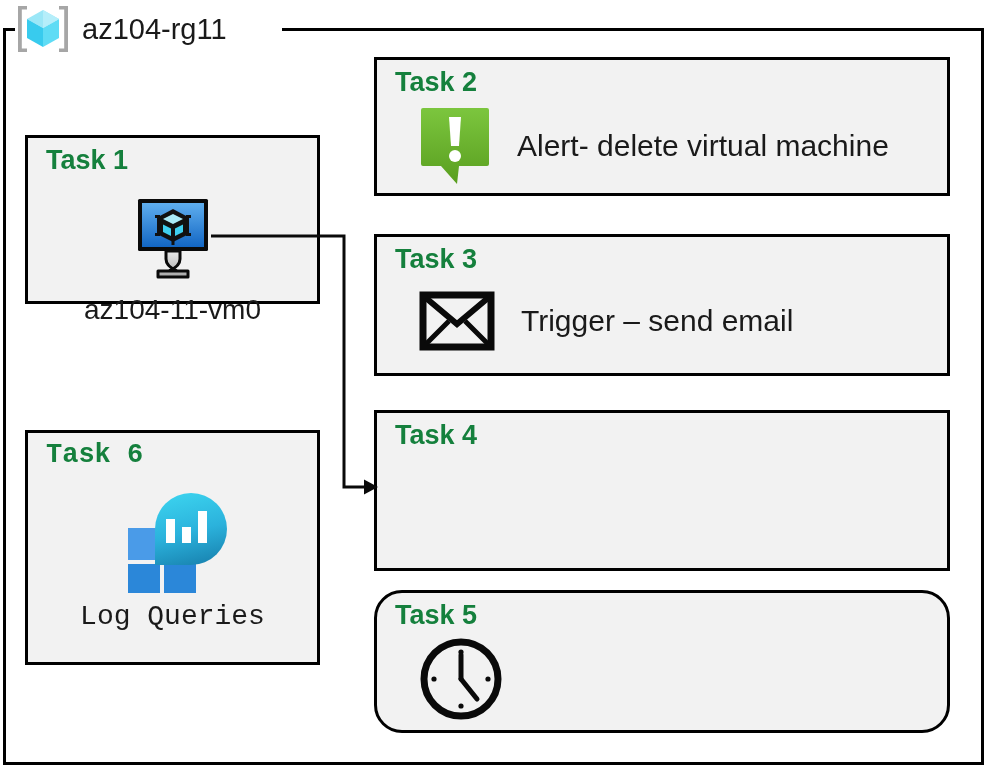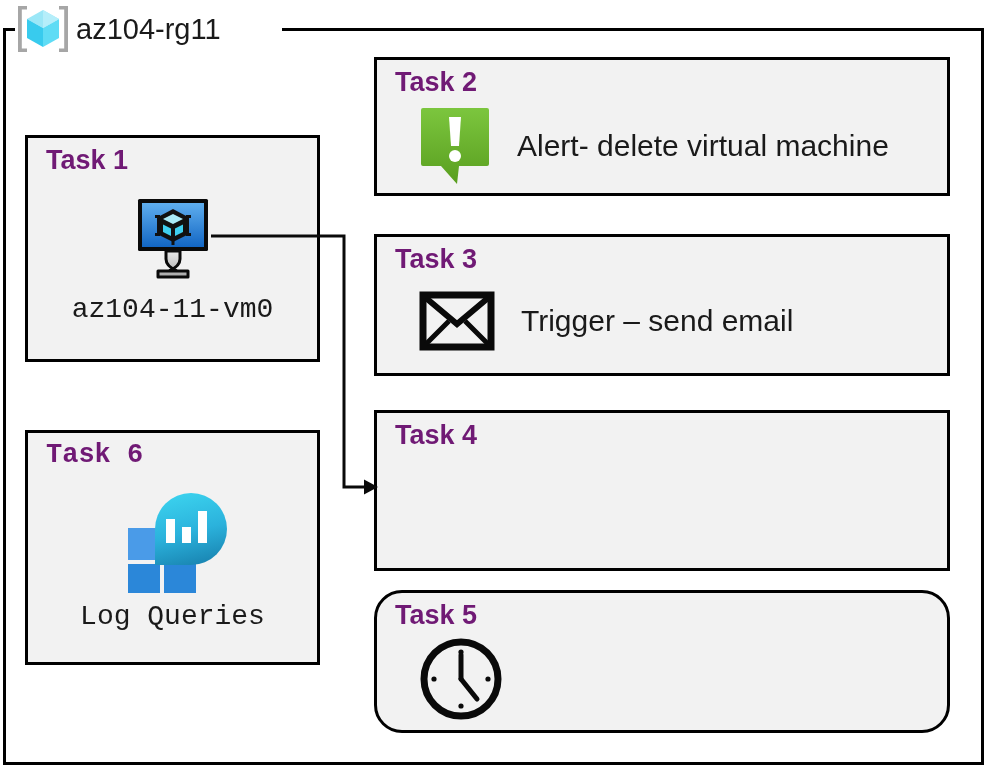--- a/index.html
+++ b/index.html
@@ -49,21 +49,21 @@
     background: #000000;
   }
 
   
   .rg-header {
     position: absolute;
     left: 14px;
     top: 2px;
     display: flex;
     align-items: center;
-    gap: 4px;
+    gap: 10px;
     height: 54px;
   }
   .rg-icon {
     width: 58px;
     height: 52px;
     display: block;
   }
   .rg-title {
     font-size: 29px;
     color: #1a1a1a;
@@ -78,21 +78,21 @@
     background: #F2F2F2;
     border: 3px solid #000000;
     box-sizing: border-box;
   }
   .task-title {
     position: absolute;
     left: 18px;
     top: 8px;
     font-size: 27px;
     font-weight: bold;
-    color: #701a75;
+    color: #15803d;
     line-height: 1.1;
     white-space: nowrap;
   }
 
   
   .task-box.left-col {
     left: 25px;
     width: 295px;
   }
   .lc-icon {
@@ -168,21 +168,21 @@
 
       <path d="M13 16 L29 25 L29 44 L13 35 Z" fill="#38CBEE"></path>
 
       <path d="M45 16 L45 35 L29 44 L29 25 Z" fill="#5FDCF5"></path>
 
       <path d="M29 7 L45 16 L29 25 Z" fill="#B5EEFA"></path>
     </svg>
     <div class="rg-title">az104-rg11</div>
   </div>
 
-  <div class="task-box left-col" style="top:135px; height:227px;">
+  <div class="task-box left-col" style="top:135px; height:169px;">
     <div class="task-title">Task 1</div>
     <div class="lc-icon" style="top:58px; height:86px;">
       <svg width="96" height="86" viewBox="0 0 96 86">
         <defs>
           <linearGradient id="vmScreen" x1="0" y1="0" x2="0" y2="1">
             <stop offset="0%" stop-color="#5FAEEE"></stop>
             <stop offset="100%" stop-color="#1266C4"></stop>
           </linearGradient>
           <linearGradient id="vmStand" x1="0" y1="0" x2="0" y2="1">
             <stop offset="0%" stop-color="#E8E8E8"></stop>
@@ -202,21 +202,21 @@
           <path d="M58 28.5 L58 36 L50 40 L50 32.5 Z" fill="#3FD0F0"></path>
 
           <rect x="30" y="19" width="5" height="3" fill="#111111"></rect>
           <rect x="61" y="19" width="5" height="3" fill="#111111"></rect>
           <rect x="30" y="37" width="5" height="3" fill="#111111"></rect>
           <rect x="61" y="37" width="5" height="3" fill="#111111"></rect>
           <rect x="46.5" y="44" width="3" height="5" fill="#111111"></rect>
         </g>
       </svg>
     </div>
-    <div class="lc-caption" style="top:156px;font-family:Liberation Mono, monospace;">az104-11-vm0</div>
+    <div class="lc-caption" style="top:156px;">az104-11-vm0</div>
   </div>
 
   <div class="task-box left-col" style="top:430px; height:235px;font-family:Liberation Mono, monospace;">
     <div class="task-title">Task 6</div>
     <div class="lc-icon" style="top:52px; height:108px;">
       <svg width="118" height="108" viewBox="0 0 118 108">
         <defs>
           <linearGradient id="logBubble" x1="0.3" y1="0" x2="0.55" y2="1">
             <stop offset="0%" stop-color="#3BD2EE"></stop>
             <stop offset="55%" stop-color="#2BB2DC"></stop>

